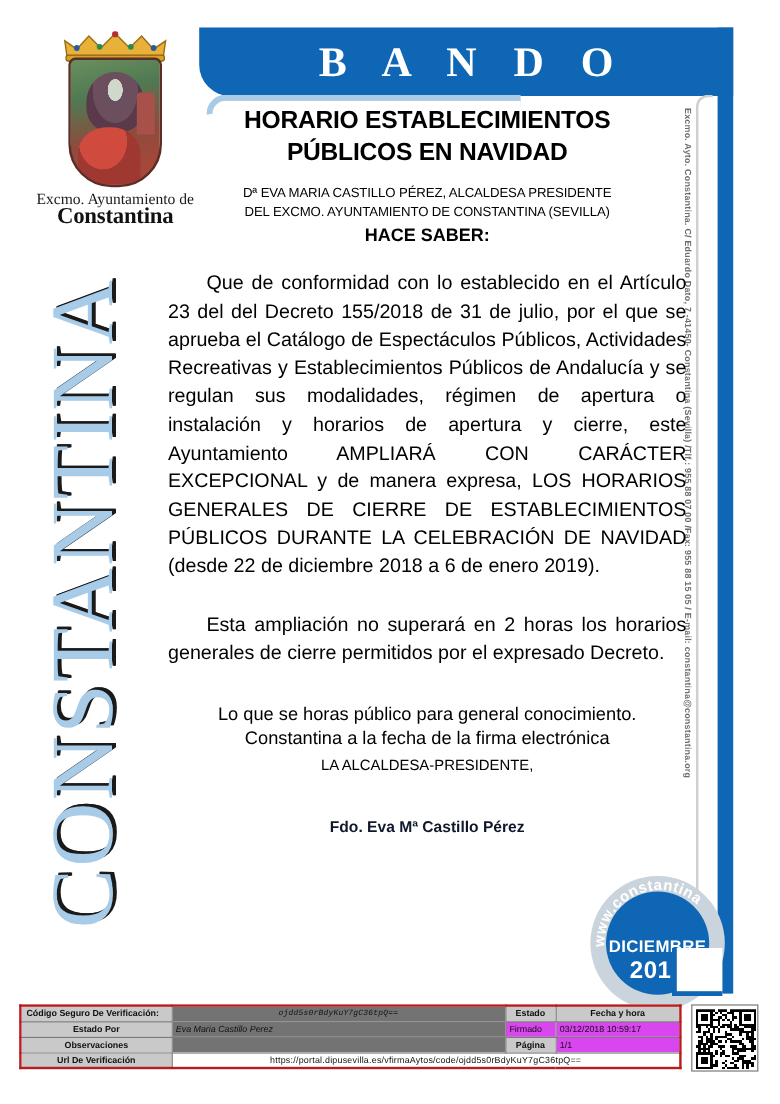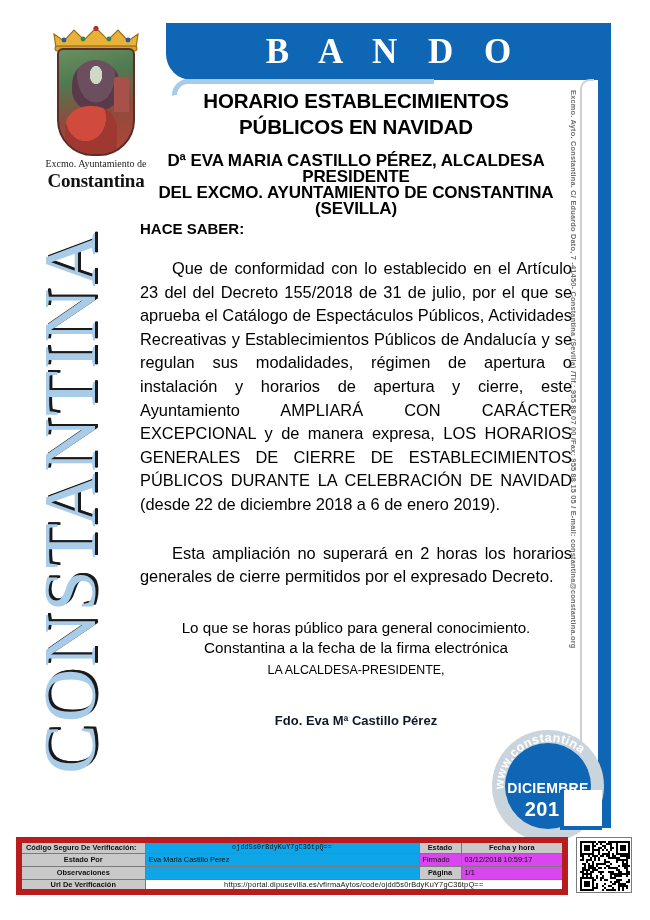--- a/index.html
+++ b/index.html
@@ -119,21 +119,21 @@
     position: absolute;
     left: 8%; bottom: 0;
     width: 70%; height: 46%;
     background: radial-gradient(ellipse at 40% 25%, #d04a3e 0 45%, #9e3830 46% 100%);
     border-radius: 46% 46% 18% 18%;
   }
   .crest-cap-1 {
     position: absolute;
     left: 0; top: 0; width: 100%; text-align: center;
     font-family: "Liberation Serif", serif;
-    font-size: 10px; color: #1a1a1a; white-space: nowrap;
+    font-size: 13px; color: #1a1a1a; white-space: nowrap;
   }
   .crest-cap-2 {
     position: absolute;
     left: 0; top: 0; width: 100%; text-align: center;
     font-family: "Liberation Serif", serif;
     font-size: 19px; font-weight: 700; color: #111;
     letter-spacing: -0.2px; white-space: nowrap;
   }
   .crest-caption {
     position: absolute;
@@ -184,29 +184,29 @@
     text-align: center;
     font-size: 20.5px;
     font-weight: 700;
     line-height: 26px;
     color: #000;
     letter-spacing: -0.2px;
     margin: 0 0 13px 0;
   }
   .subtitle {
     text-align: center;
-    font-size: 17px;
-    font-weight: 700;
+    font-size: 11px;
+    font-weight: 400;
     line-height: 16px;
     color: #000;
     letter-spacing: -0.1px;
     margin: 0;
   }
   .hace-saber {
-    text-align: left;
+    text-align: center;
     font-size: 15px;
     font-weight: 700;
     margin: 3px 0 0 0;
     color: #000;
   }
   .body-para {
     text-align: justify;
     font-size: 16.4px;
     line-height: 23.6px;
     color: #000;
@@ -301,43 +301,44 @@
     left: 16px; top: 837px;
     width: 618px;
     display: flex;
     gap: 8px;
     align-items: flex-start;
   }
   table.sig {
     border-collapse: collapse;
     width: 552px;
     table-layout: fixed;
-    border: 6px solid #b91c1c;
+    border: 2px solid #b91c1c;
     background: #fff;
   }
   table.sig td {
     border: 1px solid #7a7a7a;
     font-size: 7.4px;
     color: #111;
     height: 13px;
     padding: 0 3px;
     font-family: "Liberation Sans", sans-serif;
     overflow: hidden;
     white-space: nowrap;
   }
   td.lbl {
     background: #c9c9c9;
     text-align: center;
     font-weight: 700;
     width: 126px;
   }
   td.lbl.left { text-align: left; padding-left: 4px; }
   td.val {
-    background: #0ea5e9;
+    background: #737373;
     text-align: left;
+    font-style: italic;
   }
   td.val.mono {
     font-family: "Liberation Mono", monospace;
     font-size: 6.6px;
     text-align: center;
     letter-spacing: 0.2px;
   }
   td.hdr {
     background: #c9c9c9;
     text-align: center;

